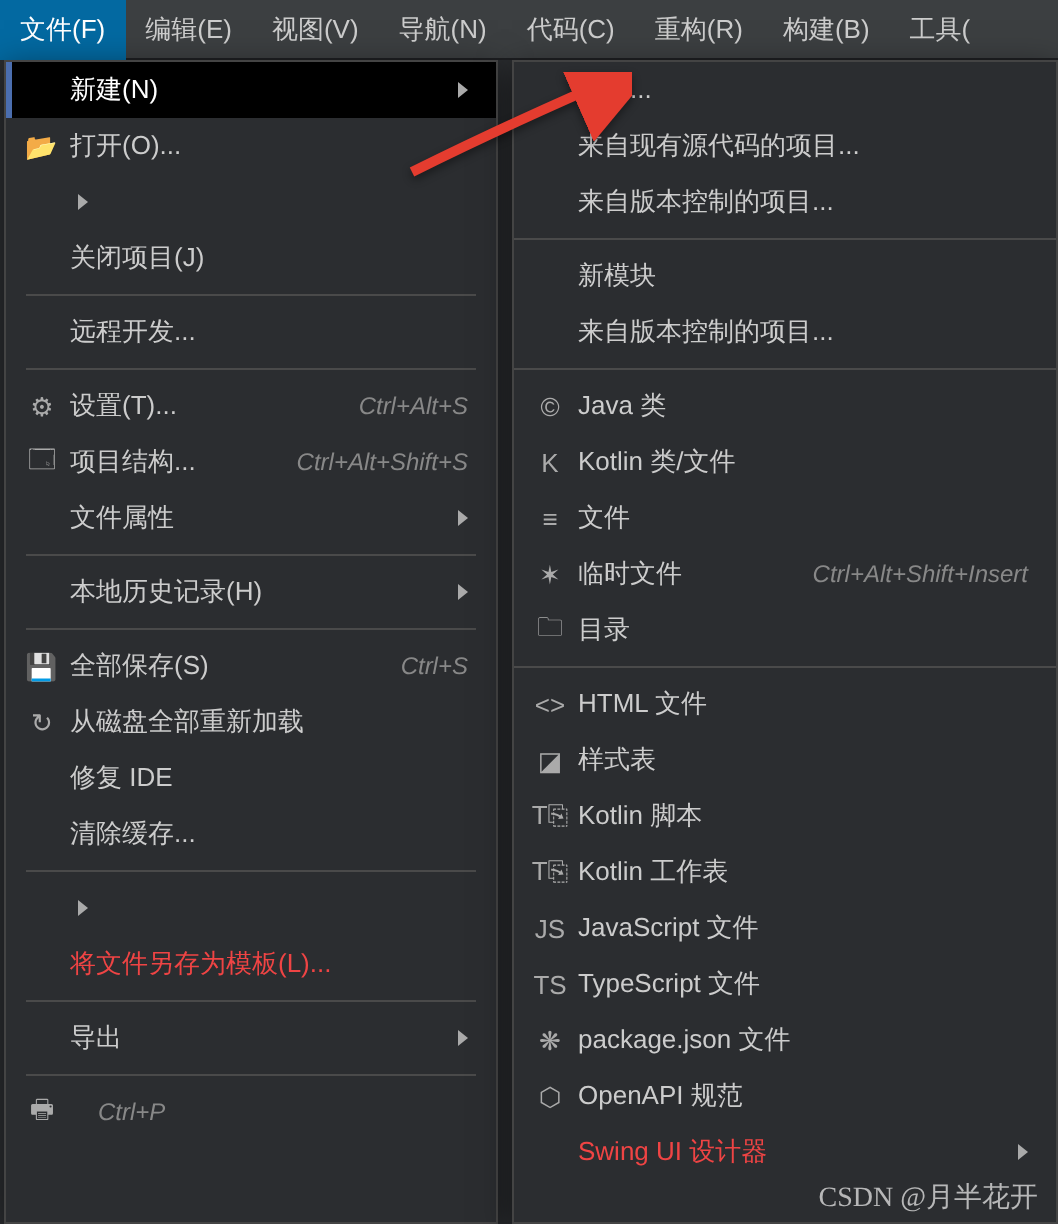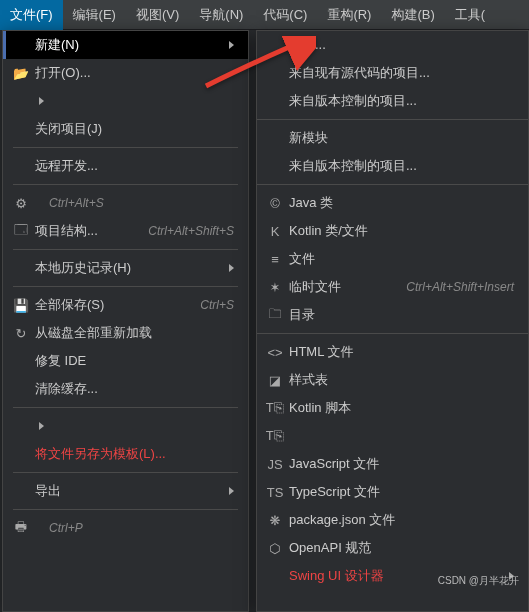--- a/index.html
+++ b/index.html
@@ -23,21 +23,21 @@
 
 .panel-left { top:30px; left:2px; width:247px; height:582px; overflow:hidden; }
 .panel-left .sep { margin:4px 10px; }
 .panel-right { top:30px; left:256px; width:273px; height:582px; overflow:hidden; }
 
 
 .arrow-img { position:absolute; pointer-events:none; }
 .arrow-img svg { filter:drop-shadow(0 2px 2px rgba(0,0,0,.4)); }
 
 
-.wm { position:absolute; bottom:24px; right:10px; color:#d0d0d0; font-size:10px; opacity:.85; pointer-events:none; }
+.wm { position:absolute; bottom:4px; right:10px; color:#d0d0d0; font-size:14px; opacity:.85; pointer-events:none;font-family:Liberation Serif, serif; }
 
 
 .ic.java { color:#d28b46; }
 .ic.kotlin { color:#8e6fc6; }
 .ic.html { color:#6aab73; }
 .ic.css { color:#548af7; }
 .ic.js { color:#e8b33d;text-align:right; }
 .ic.ts { color:#4f8fd4; }
 .ic.json { color:#6aab73; }
 .ic.openapi { color:#5fb35f; }
@@ -75,27 +75,33 @@
       <span class="lbl">关闭项目(J)</span>
     </div>
     <div class="sep"></div>
     <div class="row">
       <span class="ic"></span>
       <span class="lbl">远程开发...</span>
     </div>
     <div class="sep"></div>
     <div class="row">
       <span class="ic">⚙</span>
+      <span class="lbl">设置(T)...</span>
       <span class="sc">Ctrl+Alt+S</span>
     </div>
     <div class="row">
       <span class="ic">🗔</span>
       <span class="lbl">项目结构...</span>
       <span class="sc">Ctrl+Alt+Shift+S</span>
     </div>
+    <div class="row">
+      <span class="ic"></span>
+      <span class="lbl">文件属性</span>
+      <span class="arrow"></span>
+    </div>
     <div class="sep"></div>
     <div class="row">
       <span class="ic"></span>
       <span class="lbl">本地历史记录(H)</span>
       <span class="arrow"></span>
     </div>
     <div class="sep"></div>
     <div class="row">
       <span class="ic">💾</span>
       <span class="lbl">全部保存(S)</span>
@@ -186,20 +192,21 @@
     <div class="row">
       <span class="ic css">◪</span>
       <span class="lbl">样式表</span>
     </div>
     <div class="row">
       <span class="ic">T⎘</span>
       <span class="lbl">Kotlin 脚本</span>
     </div>
     <div class="row">
       <span class="ic">T⎘</span>
+      <span class="lbl">Kotlin 工作表</span>
     </div>
     <div class="row">
       <span class="ic js">JS</span>
       <span class="lbl">JavaScript 文件</span>
     </div>
     <div class="row">
       <span class="ic ts">TS</span>
       <span class="lbl">TypeScript 文件</span>
     </div>
     <div class="row">

